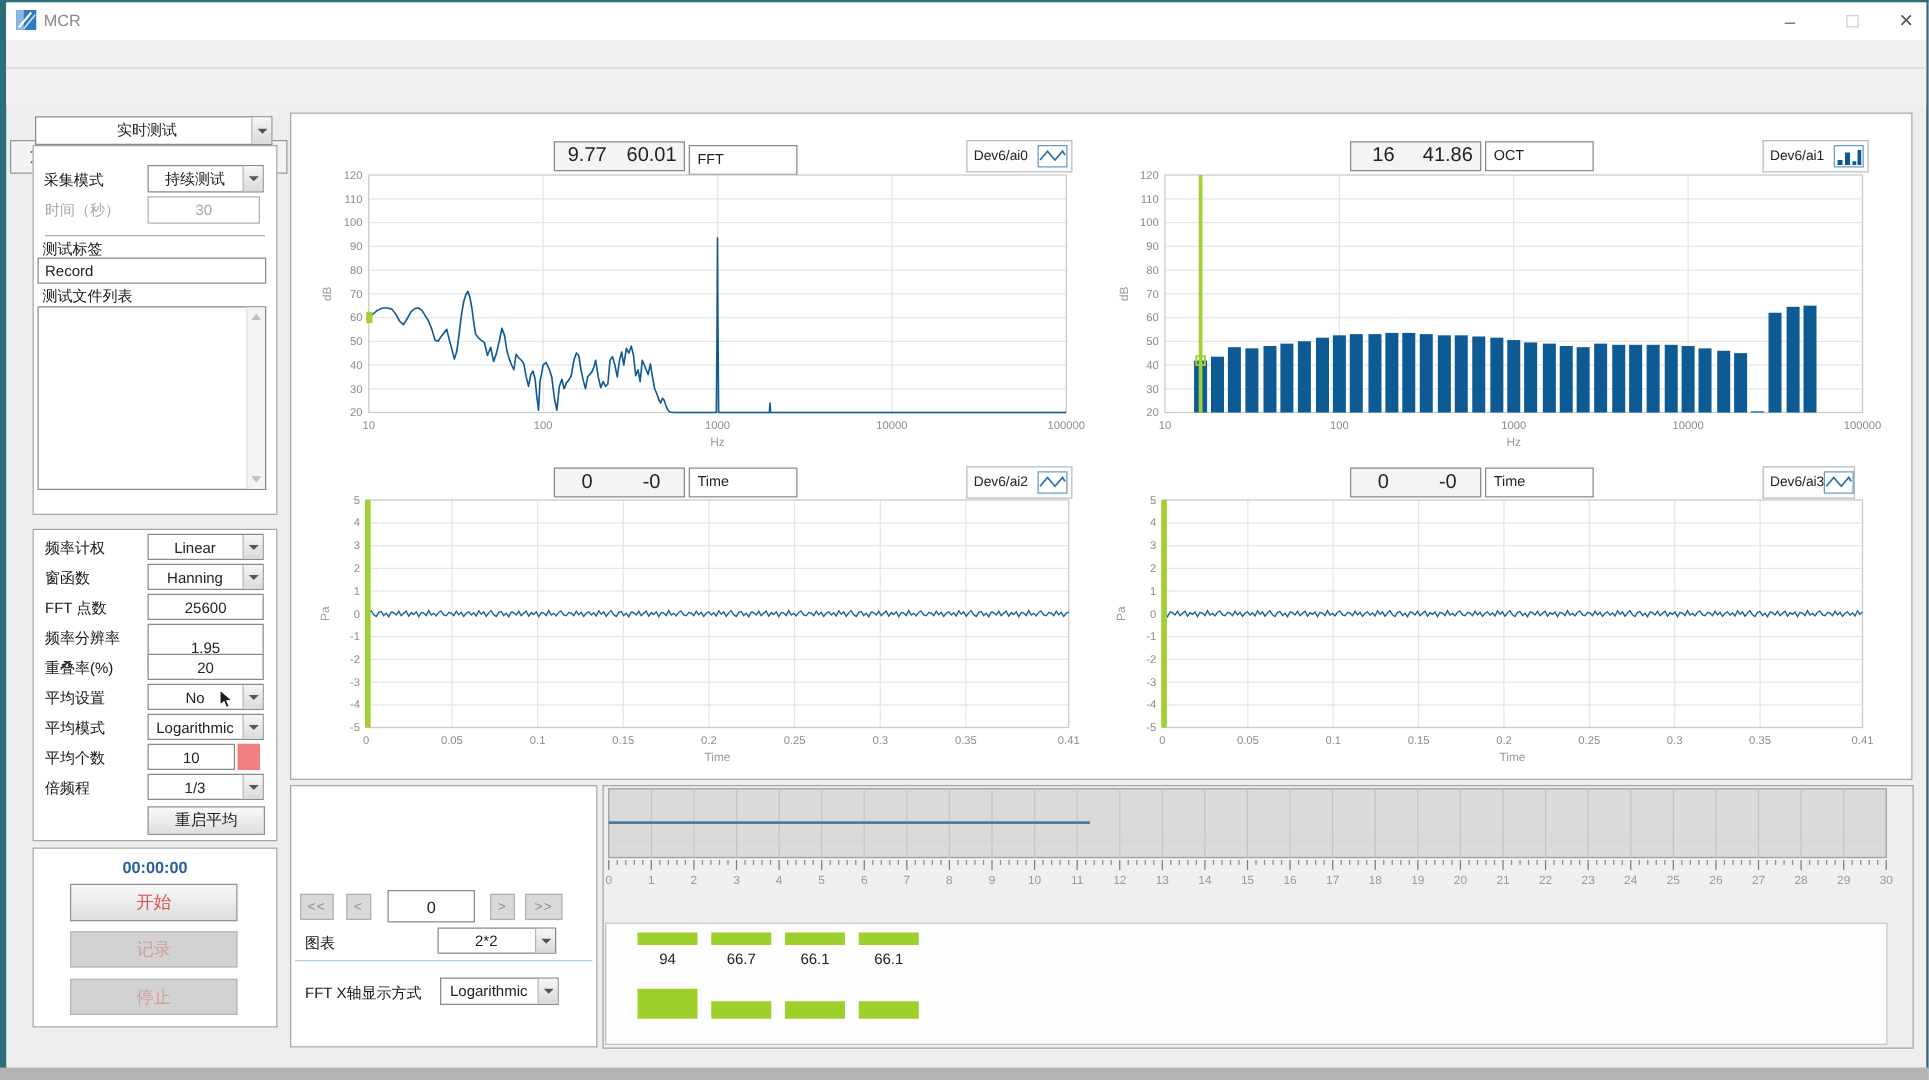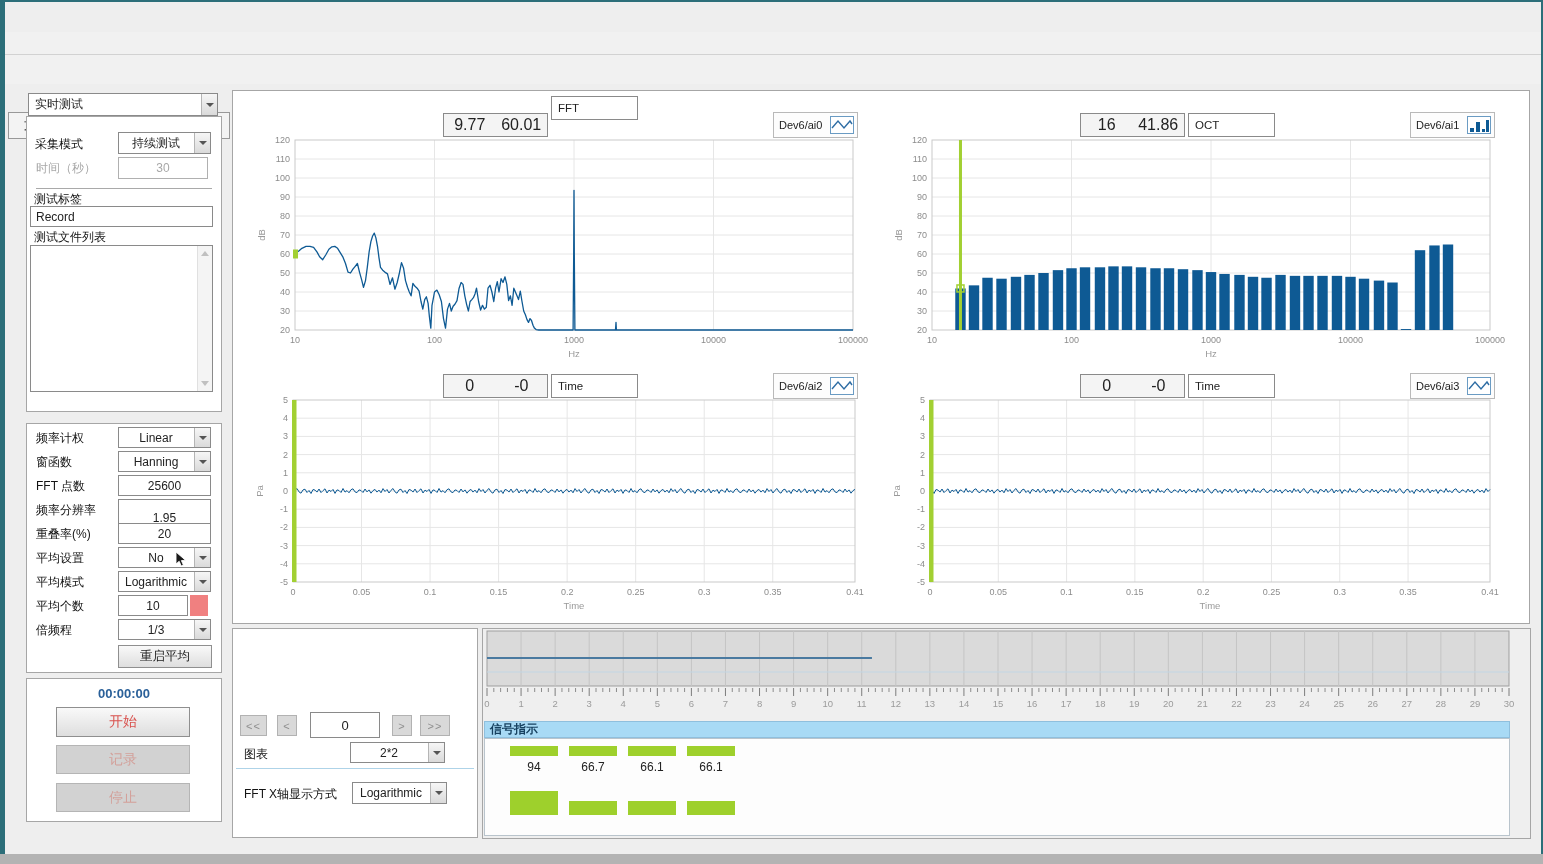--- a/index.html
+++ b/index.html
@@ -43,36 +43,52 @@
 </head>
 <body>
 
 <div id="app">
 
   <div class="abs" style="left:0;top:0;width:1543px;height:2px;background:#2c6e79"></div>
   <div class="abs" style="left:0;top:0;width:5px;height:855px;background:#2c6e79"></div>
   <div class="abs" style="left:1541px;top:0;width:2px;height:855px;background:#2c6e79"></div>
   <div class="abs" style="left:0;top:854px;width:1543px;height:10px;background:#b3b3b3"></div>
 
+  <div class="abs" style="left:5px;top:2px;width:1536px;height:30px;background:#ffffff">
+    <span class="abs" style="left:8px;top:6px;width:16px;height:16px">
+      <svg width="16" height="16" style="left:0;top:0">
+        <rect width="16" height="16" fill="#2f7ac2"></rect>
+        <rect width="6" height="16" fill="#8db9e2"></rect>
+        <line x1="2" y1="14" x2="12" y2="2" stroke="#ffffff" stroke-width="1.6"></line>
+        <line x1="6" y1="15" x2="15" y2="4" stroke="#d7e7f5" stroke-width="1.2"></line>
+      </svg>
+    </span>
+    <span class="abs" style="left:30px;top:7px;font-size:13px;color:#8a8a8a">MCR</span>
+    <span class="abs" style="left:1412px;top:0;width:30px;height:30px;display:flex;align-items:center;justify-content:center;color:#666;font-size:15px">–</span>
+    <span class="abs" style="left:1462px;top:0;width:30px;height:30px;display:flex;align-items:center;justify-content:center">
+      <span style="width:10px;height:10px;border:1px solid #cfcfcf;display:block"></span>
+    </span>
+    <span class="abs" style="left:1505px;top:0;width:30px;height:30px;display:flex;align-items:center;justify-content:center;color:#555;font-size:19px">×</span>
+  </div>
 
   <div class="abs" id="menubar" style="left:5px;top:32px;width:1536px;height:23px;background:#f1f1f1;border-bottom:1px solid #d2d2d2">
       <div class="menu-item" style="left:11px">文件</div>
       <div class="menu-item" style="left:57px">设置</div>
       <div class="menu-item" style="left:103px">应用</div>
       <div class="menu-item dis" style="left:147px">输出</div>
       <div class="menu-item" style="left:191px">关于</div>
     </div>
 
   <div class="abs" id="tabbar" style="left:5px;top:55px;width:1536px;height:29px;background:#f1f1f1">
       <div class="tab" style="left:3px;width:110px">文档设置</div>
       <div class="tab" style="left:115px;width:110px">通道设置</div>
       <div class="tab active" style="left:227px;width:114px">数据采集</div>
     </div>
 
-  <div class="combo" style="left:28px;top:93px;width:190px;height:23px;justify-content:flex-start;padding-left:6px">
+  <div class="combo" style="left:28px;top:93px;width:190px;height:23px;justify-content:center;padding-left:6px">
     <span>实时测试</span>
     <span class="cbtn">
         <span class="chev"></span>
       </span>
   </div>
 
   <div class="panel" style="left:26px;top:116px;width:196px;height:296px"></div>
 
   <span class="lbl" style="left:35px;top:136px">采集模式</span>
   <div class="combo" style="left:118px;top:132px;width:93px;height:22px">
@@ -152,21 +168,21 @@
   <div class="btn" style="left:56px;top:707px;width:134px;height:30px;color:#d9534f">开始</div>
   <div class="btn dis" style="left:56px;top:745px;width:134px;height:29px;color:#d3a09a">记录</div>
   <div class="btn dis" style="left:56px;top:783px;width:134px;height:29px;color:#d3a09a">停止</div>
 
   <div class="panel" style="left:232px;top:90px;width:1298px;height:534px"></div>
   <div id="chart-headers-host">
       <div class="hdr-val" style="left:443px;top:113px;width:105px;height:24px">
         <span>9.77</span>
         <span>60.01</span>
       </div>
-      <div class="hdr-name" style="left:551px;top:96px;width:87px;height:24px">FFT</div>
+      <div class="hdr-name" style="left:551px;top:116px;width:87px;height:24px">FFT</div>
       <div class="hdr-chan" style="left:773px;top:112px;width:85px;height:26px">
         <span>Dev6/ai0</span>
         <svg width="24" height="18" style="position:static">
           <rect x="0.5" y="0.5" width="23" height="17" fill="#ffffff" stroke="#6a9bc3"></rect>
           <polyline points="2,12 8,5 14,12 20,5 22,8" fill="none" stroke="#2e6da4" stroke-width="1.4"></polyline>
         </svg>
       </div>
       <div class="hdr-val" style="left:1080px;top:113px;width:105px;height:24px">
         <span>16</span>
         <span>41.86</span>
@@ -192,21 +208,21 @@
         <svg width="24" height="18" style="position:static">
           <rect x="0.5" y="0.5" width="23" height="17" fill="#ffffff" stroke="#6a9bc3"></rect>
           <polyline points="2,12 8,5 14,12 20,5 22,8" fill="none" stroke="#2e6da4" stroke-width="1.4"></polyline>
         </svg>
       </div>
       <div class="hdr-val" style="left:1080px;top:374px;width:105px;height:24px">
         <span>0</span>
         <span>-0</span>
       </div>
       <div class="hdr-name" style="left:1188px;top:374px;width:87px;height:24px">Time</div>
-      <div class="hdr-chan" style="left:1410px;top:373px;width:85px;height:26px">
+      <div class="hdr-chan" style="left:1410px;top:373px;width:74px;height:26px">
         <span>Dev6/ai3</span>
         <svg width="24" height="18" style="position:static">
           <rect x="0.5" y="0.5" width="23" height="17" fill="#ffffff" stroke="#6a9bc3"></rect>
           <polyline points="2,12 8,5 14,12 20,5 22,8" fill="none" stroke="#2e6da4" stroke-width="1.4"></polyline>
         </svg>
       </div>
     </div>
   <div id="charts-host">
       <svg width="615" height="235" style="left:245px;top:130px">
         <line x1="50" y1="181" x2="608" y2="181" stroke="#e6e6e6"></line>
@@ -640,23 +656,20 @@
         <line x1="996.7466666666666" y1="59" x2="996.7466666666666" y2="63" stroke="#8c8c8c"></line>
         <line x1="1003.56" y1="59" x2="1003.56" y2="63" stroke="#8c8c8c"></line>
         <line x1="1010.3733333333333" y1="59" x2="1010.3733333333333" y2="63" stroke="#8c8c8c"></line>
         <line x1="1017.1866666666667" y1="59" x2="1017.1866666666667" y2="63" stroke="#8c8c8c"></line>
         <text x="989.9333333333334" y="78" text-anchor="middle" font-size="9.5" fill="#9b9b9b">29</text>
         <line x1="1024" y1="59" x2="1024" y2="67" stroke="#7d7d7d"></line>
         <text x="1024" y="78" text-anchor="middle" font-size="9.5" fill="#9b9b9b">30</text>
       </svg>
     </div>
 
-  <div class="abs" style="left:484px;top:721px;width:1026px;height:17px;background:#a8daf5;border:1px solid #8fbfdd;display:flex;align-items:center;padding-left:5px">
-    <span style="font-size:12px;font-weight:bold;color:#16405f">信号指示</span>
-  </div>
   <div class="abs" style="left:484px;top:738px;width:1026px;height:98px;background:#fdfdfd;border:1px solid #b9c4cc"></div>
   <div id="meters-host">
       <div class="meter" style="left:510px;top:746px;width:48px;height:10px"></div>
       <div class="meter-val" style="left:510px;top:760px;width:48px">94</div>
       <div class="meter" style="left:510px;top:791px;width:48px;height:24px"></div>
       <div class="meter" style="left:569px;top:746px;width:48px;height:10px"></div>
       <div class="meter-val" style="left:569px;top:760px;width:48px">66.7</div>
       <div class="meter" style="left:569px;top:801px;width:48px;height:14px"></div>
       <div class="meter" style="left:628px;top:746px;width:48px;height:10px"></div>
       <div class="meter-val" style="left:628px;top:760px;width:48px">66.1</div>

